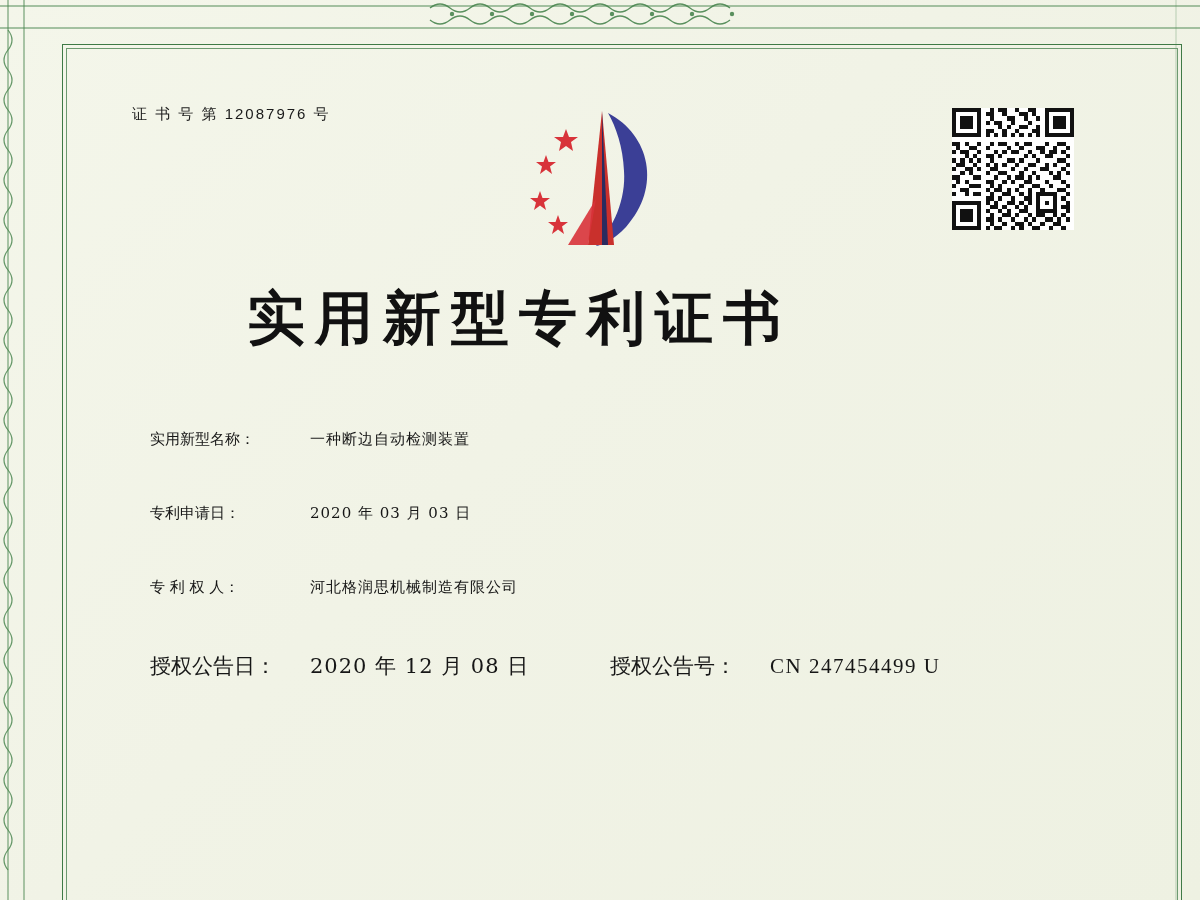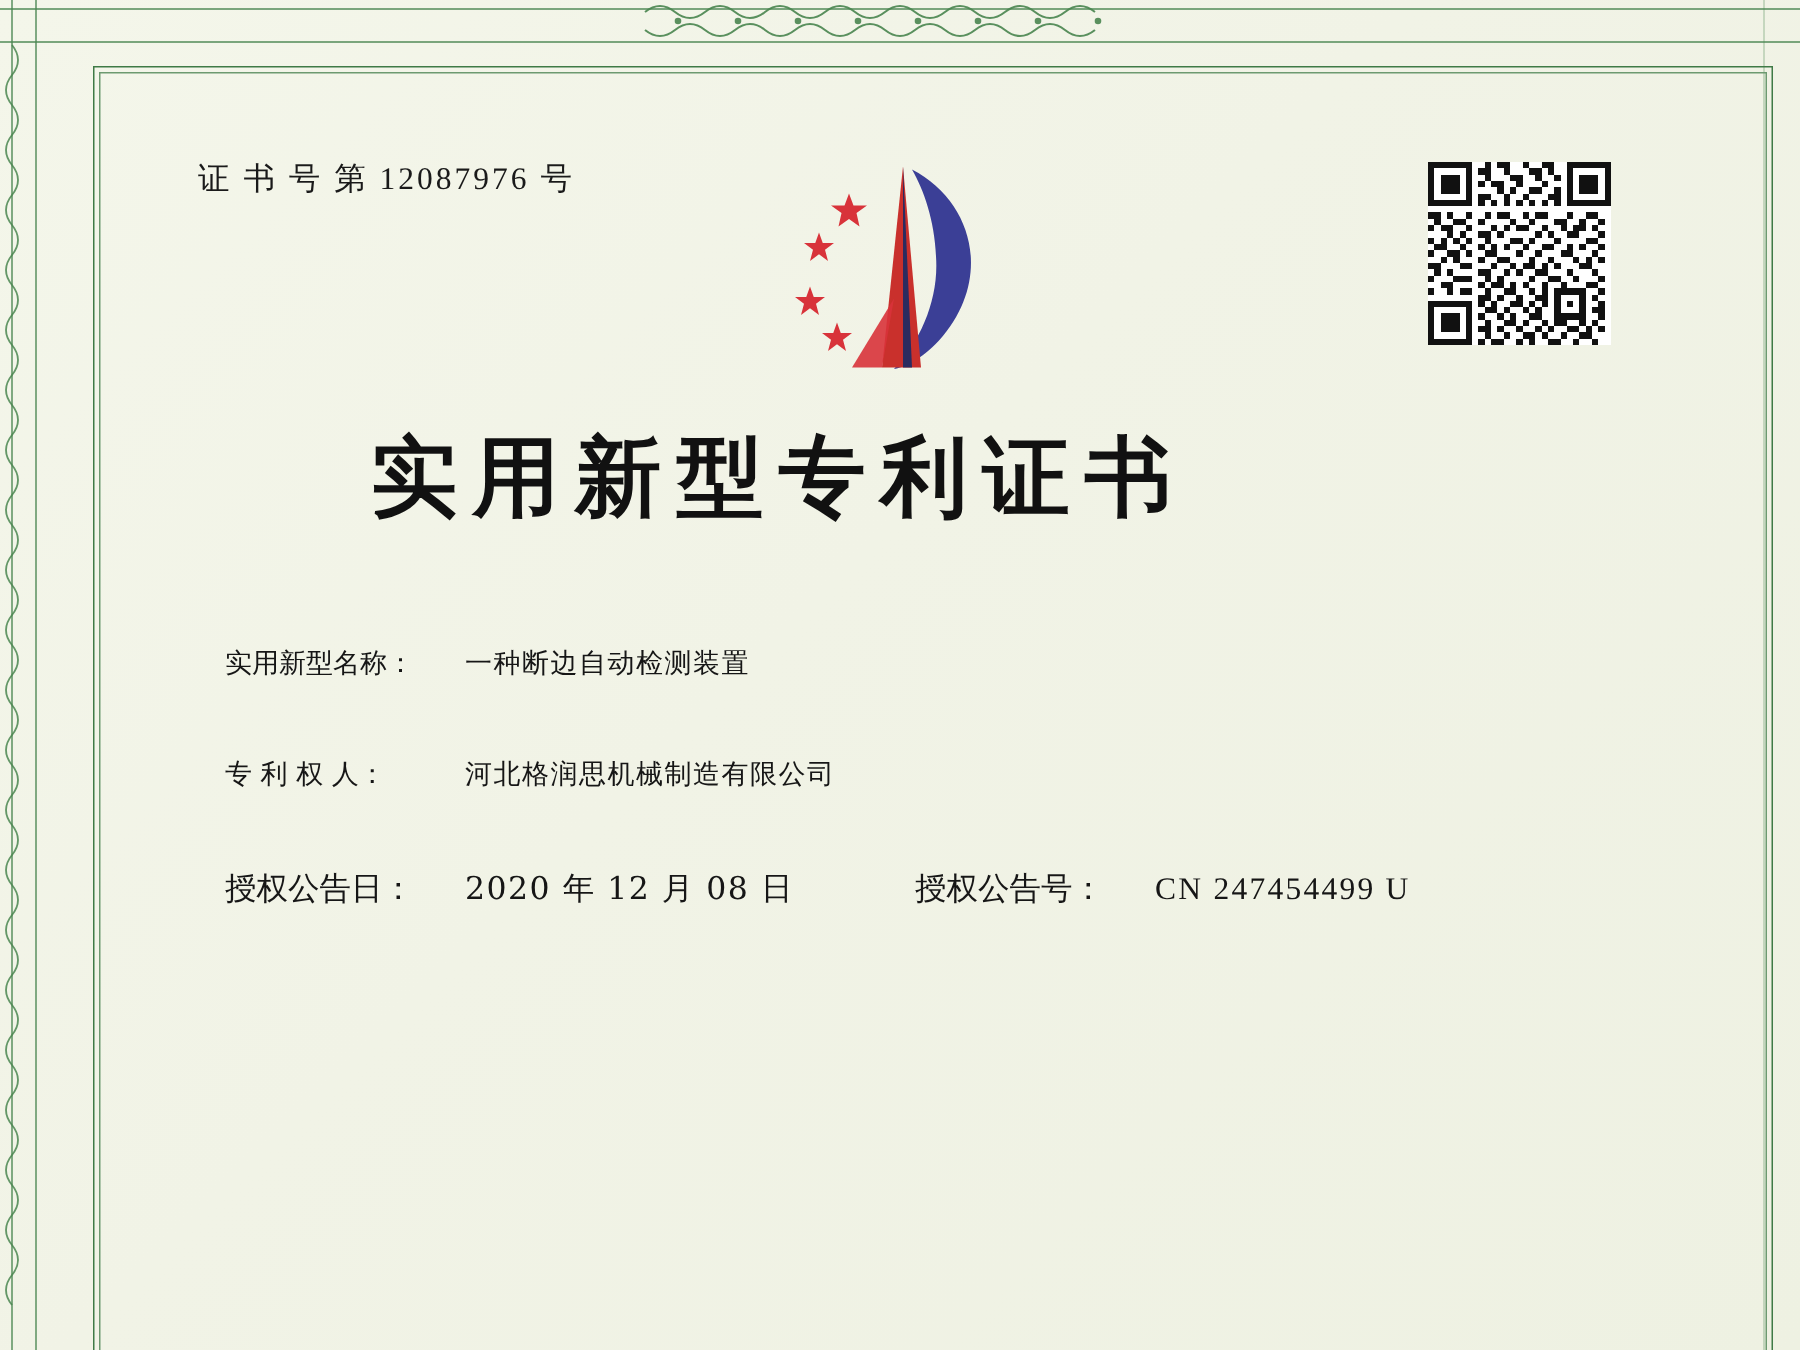--- a/index.html
+++ b/index.html
@@ -72,25 +72,25 @@
     left: 0;
     top: 0;
     width: 1200px;
     height: 900px;
   }
 
   .cert-number {
     position: absolute;
     left: 132px;
     top: 105px;
-    font-size: 21px;
+    font-size: 15px;
     letter-spacing: 2px;
     color: #1a1a1a;
     white-space: nowrap;
-    font-family: Liberation Serif, serif;
+    font-family: Liberation Sans, sans-serif;
   }
 
   
   .emblem {
     position: absolute;
     left: 510px;
     top: 95px;
     width: 160px;
     height: 160px;
   }
@@ -122,21 +122,21 @@
 
   .fields {
     position: absolute;
     left: 150px;
     top: 430px;
     width: 950px;
   }
   .field-row {
     position: relative;
     height: 74px;
-    font-size: 18px;
+    font-size: 15px;
     color: #161616;
     white-space: nowrap;
   }
   .f-label {
     display: inline-block;
     width: 160px;
     letter-spacing: 0px;
     font-family: "DejaVu Serif", "Liberation Serif", serif;
   }
   .f-value {
@@ -473,20 +473,23 @@
     <div class="title">实用新型专利证书</div>
 
     <div class="fields">
 
       <div class="field-row">
         <span class="f-label">实用新型名称：</span><span class="f-value">一种断边自动检测装置</span>
       </div>
 
 
 
+      <div class="field-row">
+        <span class="f-label">专利申请日：</span><span class="f-value">2020 年 03 月 03 日</span>
+      </div>
 
       <div class="field-row">
         <span class="f-label">专 利 权 人：</span><span class="f-value">河北格润思机械制造有限公司</span>
       </div>
 
 
       <div class="row-split">
         <span class="split-left">
           <span class="f-label">授权公告日：</span><span class="f-value">2020 年 12 月 08 日</span>
         </span>

